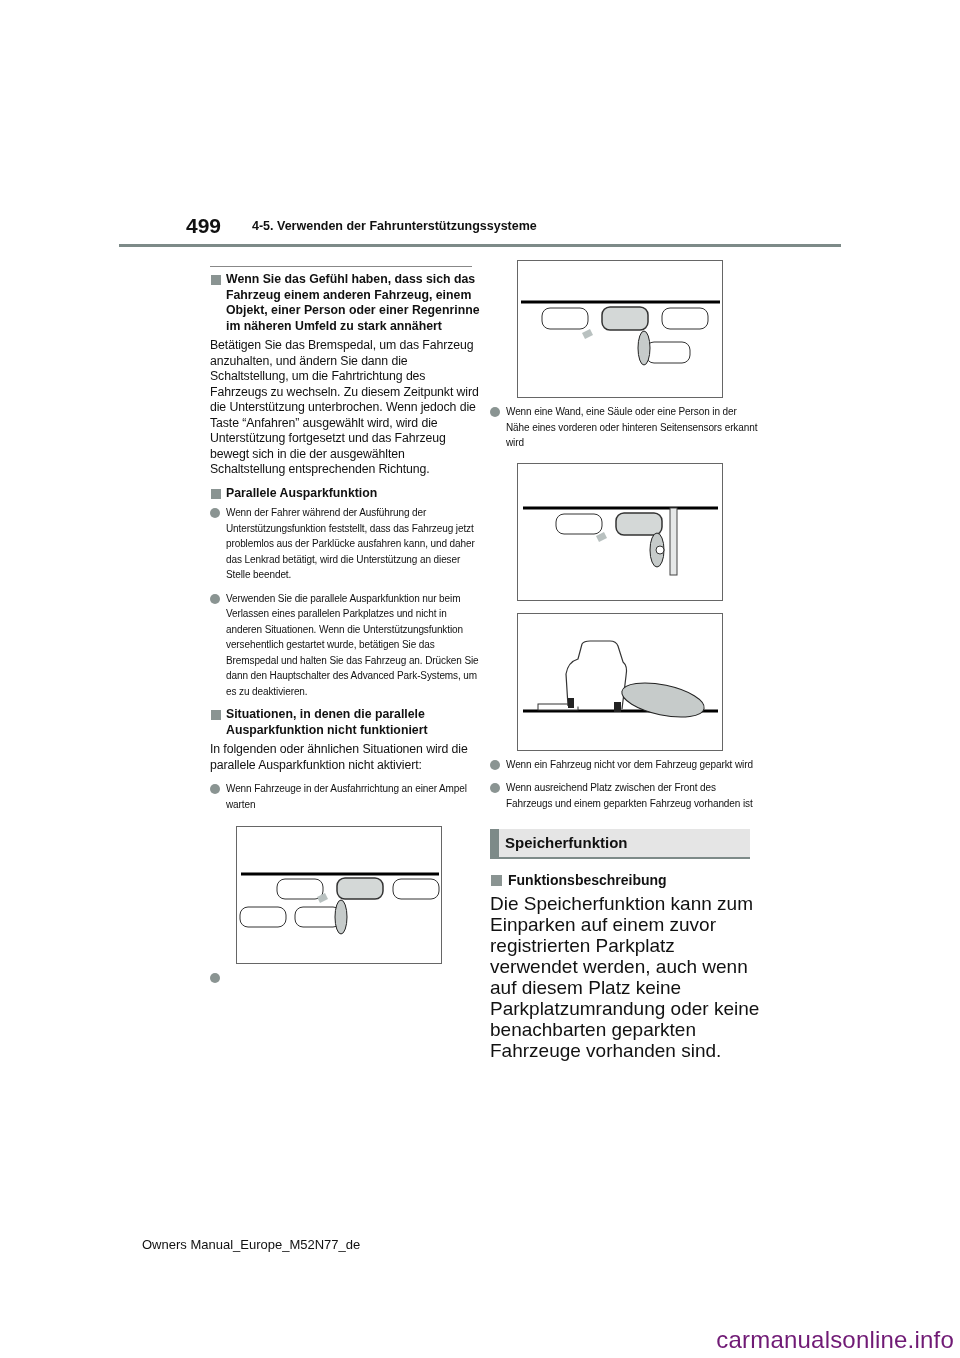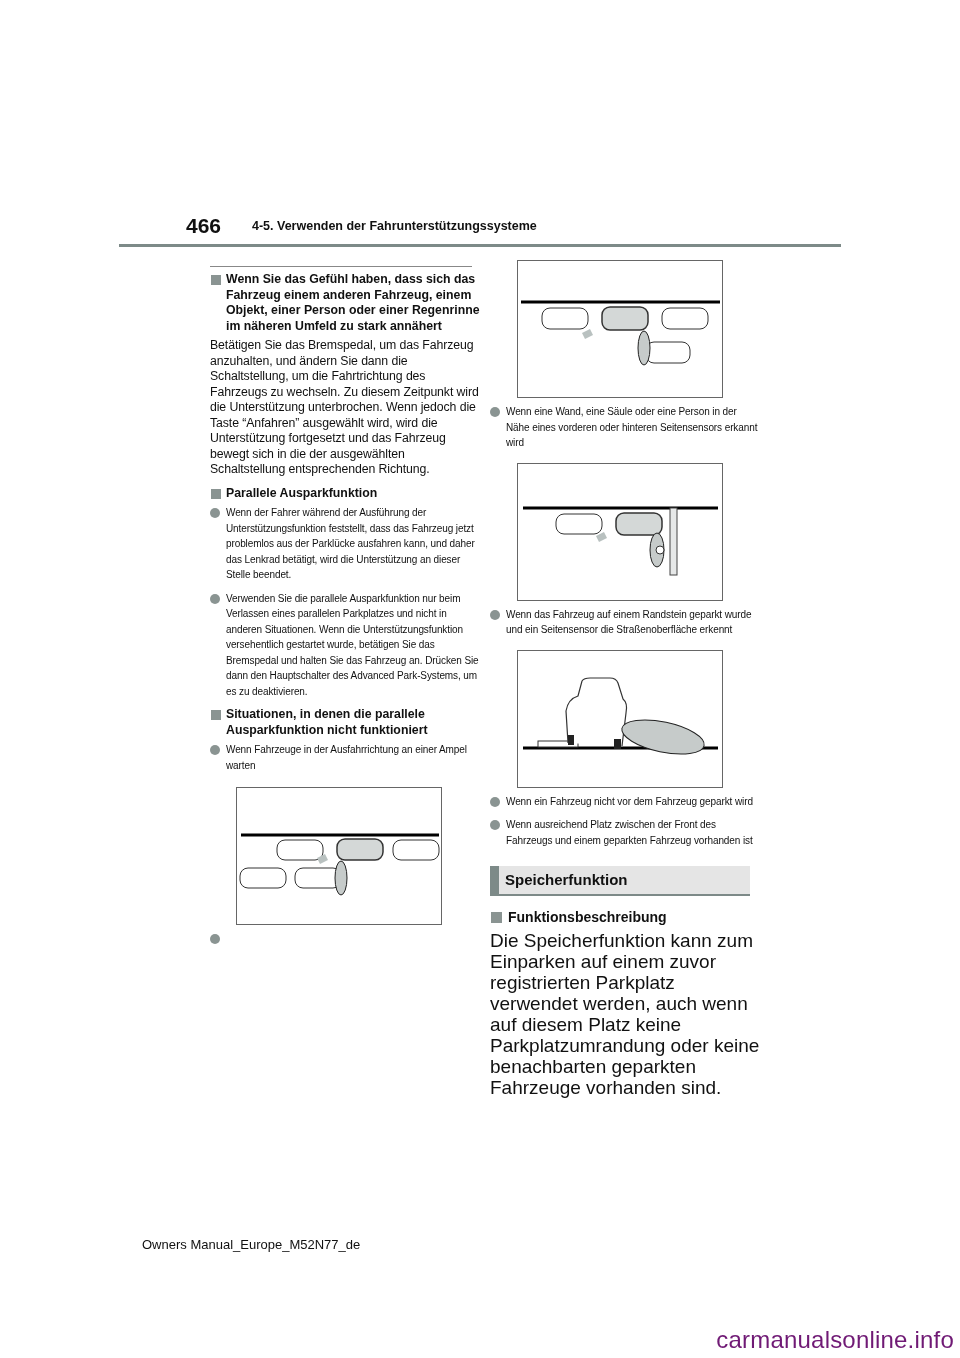--- a/index.html
+++ b/index.html
@@ -23,21 +23,21 @@
                  border-bottom:2px solid #7d8a88; font-weight:bold; font-size:15px; line-height:28px; padding-left:6px; margin:18px 0 12px 0; }
   .big-subhead { position:relative; padding-left:18px; font-weight:bold; font-size:14px; line-height:18px; margin:0 0 4px 0; }
   .big-subhead .sq { position:absolute; left:1px; top:4px; width:11px; height:11px; background:#8a9492; }
   .big-para { font-size:19px; line-height:21px; margin:0; }
   .footer { position:absolute; left:142px; top:1237px; font-size:13px; }
   .watermark { position:absolute; right:6px; top:1326px; font-size:24px; color:#701a75; letter-spacing:0.2px; }
 </style>
 </head>
 <body>
 
-<div class="page-num">466</div>
+<div class="page-num">499</div>
 <div class="header-title">4-5. Verwenden der Fahrunterstützungssysteme</div>
 <div class="header-rule"></div>
 
 <div class="col col-left">
   <div class="top-rule"></div>
   <div class="subhead">
     <span class="sq"></span>
     <span>Wenn Sie das Gefühl haben, dass sich das Fahrzeug einem anderen Fahrzeug, einem Objekt, einer Person oder einer Regenrinne im näheren Umfeld zu stark annähert</span>
   </div>
   <p class="para">Betätigen Sie das Bremspedal, um das Fahrzeug anzuhalten, und ändern Sie dann die Schaltstellung, um die Fahrtrichtung des Fahrzeugs zu wechseln. Zu diesem Zeitpunkt wird die Unterstützung unterbrochen. Wenn jedoch die Taste “Anfahren” ausgewählt wird, wird die Unterstützung fortgesetzt und das Fahrzeug bewegt sich in die der ausgewählten Schaltstellung entsprechenden Richtung.</p>
@@ -52,20 +52,21 @@
   </div>
   <div class="bullet">
     <span class="dot"></span>
     <span>Verwenden Sie die parallele Ausparkfunktion nur beim Verlassen eines parallelen Parkplatzes und nicht in anderen Situationen. Wenn die Unterstützungsfunktion versehentlich gestartet wurde, betätigen Sie das Bremspedal und halten Sie das Fahrzeug an. Drücken Sie dann den Hauptschalter des Advanced Park-Systems, um es zu deaktivieren.</span>
   </div>
 
   <div class="subhead">
     <span class="sq"></span>
     <span>Situationen, in denen die parallele Ausparkfunktion nicht funktioniert</span>
   </div>
+  <p class="para">In folgenden oder ähnlichen Situationen wird die parallele Ausparkfunktion nicht aktiviert:</p>
   <div class="bullet">
     <span class="dot"></span>
     <span>Wenn Fahrzeuge in der Ausfahrrichtung an einer Ampel warten</span>
   </div>
 
   <div class="figure" style="width:206px;height:138px;margin:14px 0 6px 26px;" title="">
     <svg width="206" height="138" viewBox="0 0 206 138">
       <line x1="4" y1="47" x2="202" y2="47" stroke="#000" stroke-width="3"></line>
       <rect x="40" y="52" width="46" height="20" rx="8" fill="#fff" stroke="#333"></rect>
       <rect x="100" y="51" width="46" height="21" rx="8" fill="#d4d8d7" stroke="#333" stroke-width="1.5"></rect>
@@ -103,24 +104,20 @@
     <svg width="206" height="138" viewBox="0 0 206 138">
       <line x1="5" y1="44" x2="200" y2="44" stroke="#000" stroke-width="3"></line>
       <rect x="152" y="44" width="7" height="67" fill="#e6e8e8" stroke="#444"></rect>
       <rect x="38" y="50" width="46" height="20" rx="8" fill="#fff" stroke="#333"></rect>
       <rect x="98" y="49" width="46" height="22" rx="8" fill="#d4d8d7" stroke="#333" stroke-width="1.5"></rect>
       <ellipse cx="139" cy="86" rx="7" ry="17" fill="#c6cbca" stroke="#222"></ellipse>
       <circle cx="142" cy="86" r="4" fill="#fff" stroke="#333"></circle>
       <path d="M78 72 l8 -4 l3 6 l-8 4 z" fill="#b9c1c0"></path>
     </svg>
   </div>
-  <div class="bullet">
-    <span class="dot"></span>
-    <span>Wenn das Fahrzeug auf einem Randstein geparkt wurde und ein Seitensensor die Straßenoberfläche erkennt</span>
-  </div>
 
   <div class="figure" style="width:206px;height:138px;margin:12px 0 6px 27px;">
     <svg width="206" height="138" viewBox="0 0 206 138">
       <line x1="5" y1="97" x2="200" y2="97" stroke="#000" stroke-width="3"></line>
       <rect x="20" y="90" width="40" height="6" fill="#fff" stroke="#333"></rect>
       <path d="M50 92 L48 60 Q50 48 60 45 L64 30 Q66 27 72 27 L92 27 Q98 27 100 32 L105 48 Q110 52 108 62 L104 95" fill="#fff" stroke="#333" stroke-width="1.2"></path>
       <rect x="50" y="84" width="6" height="10" fill="#222"></rect>
       <rect x="96" y="88" width="7" height="10" fill="#222"></rect>
       <ellipse cx="145" cy="86" rx="42" ry="15" transform="rotate(12 145 86)" fill="#c6cbca" stroke="#222"></ellipse>
     </svg>

